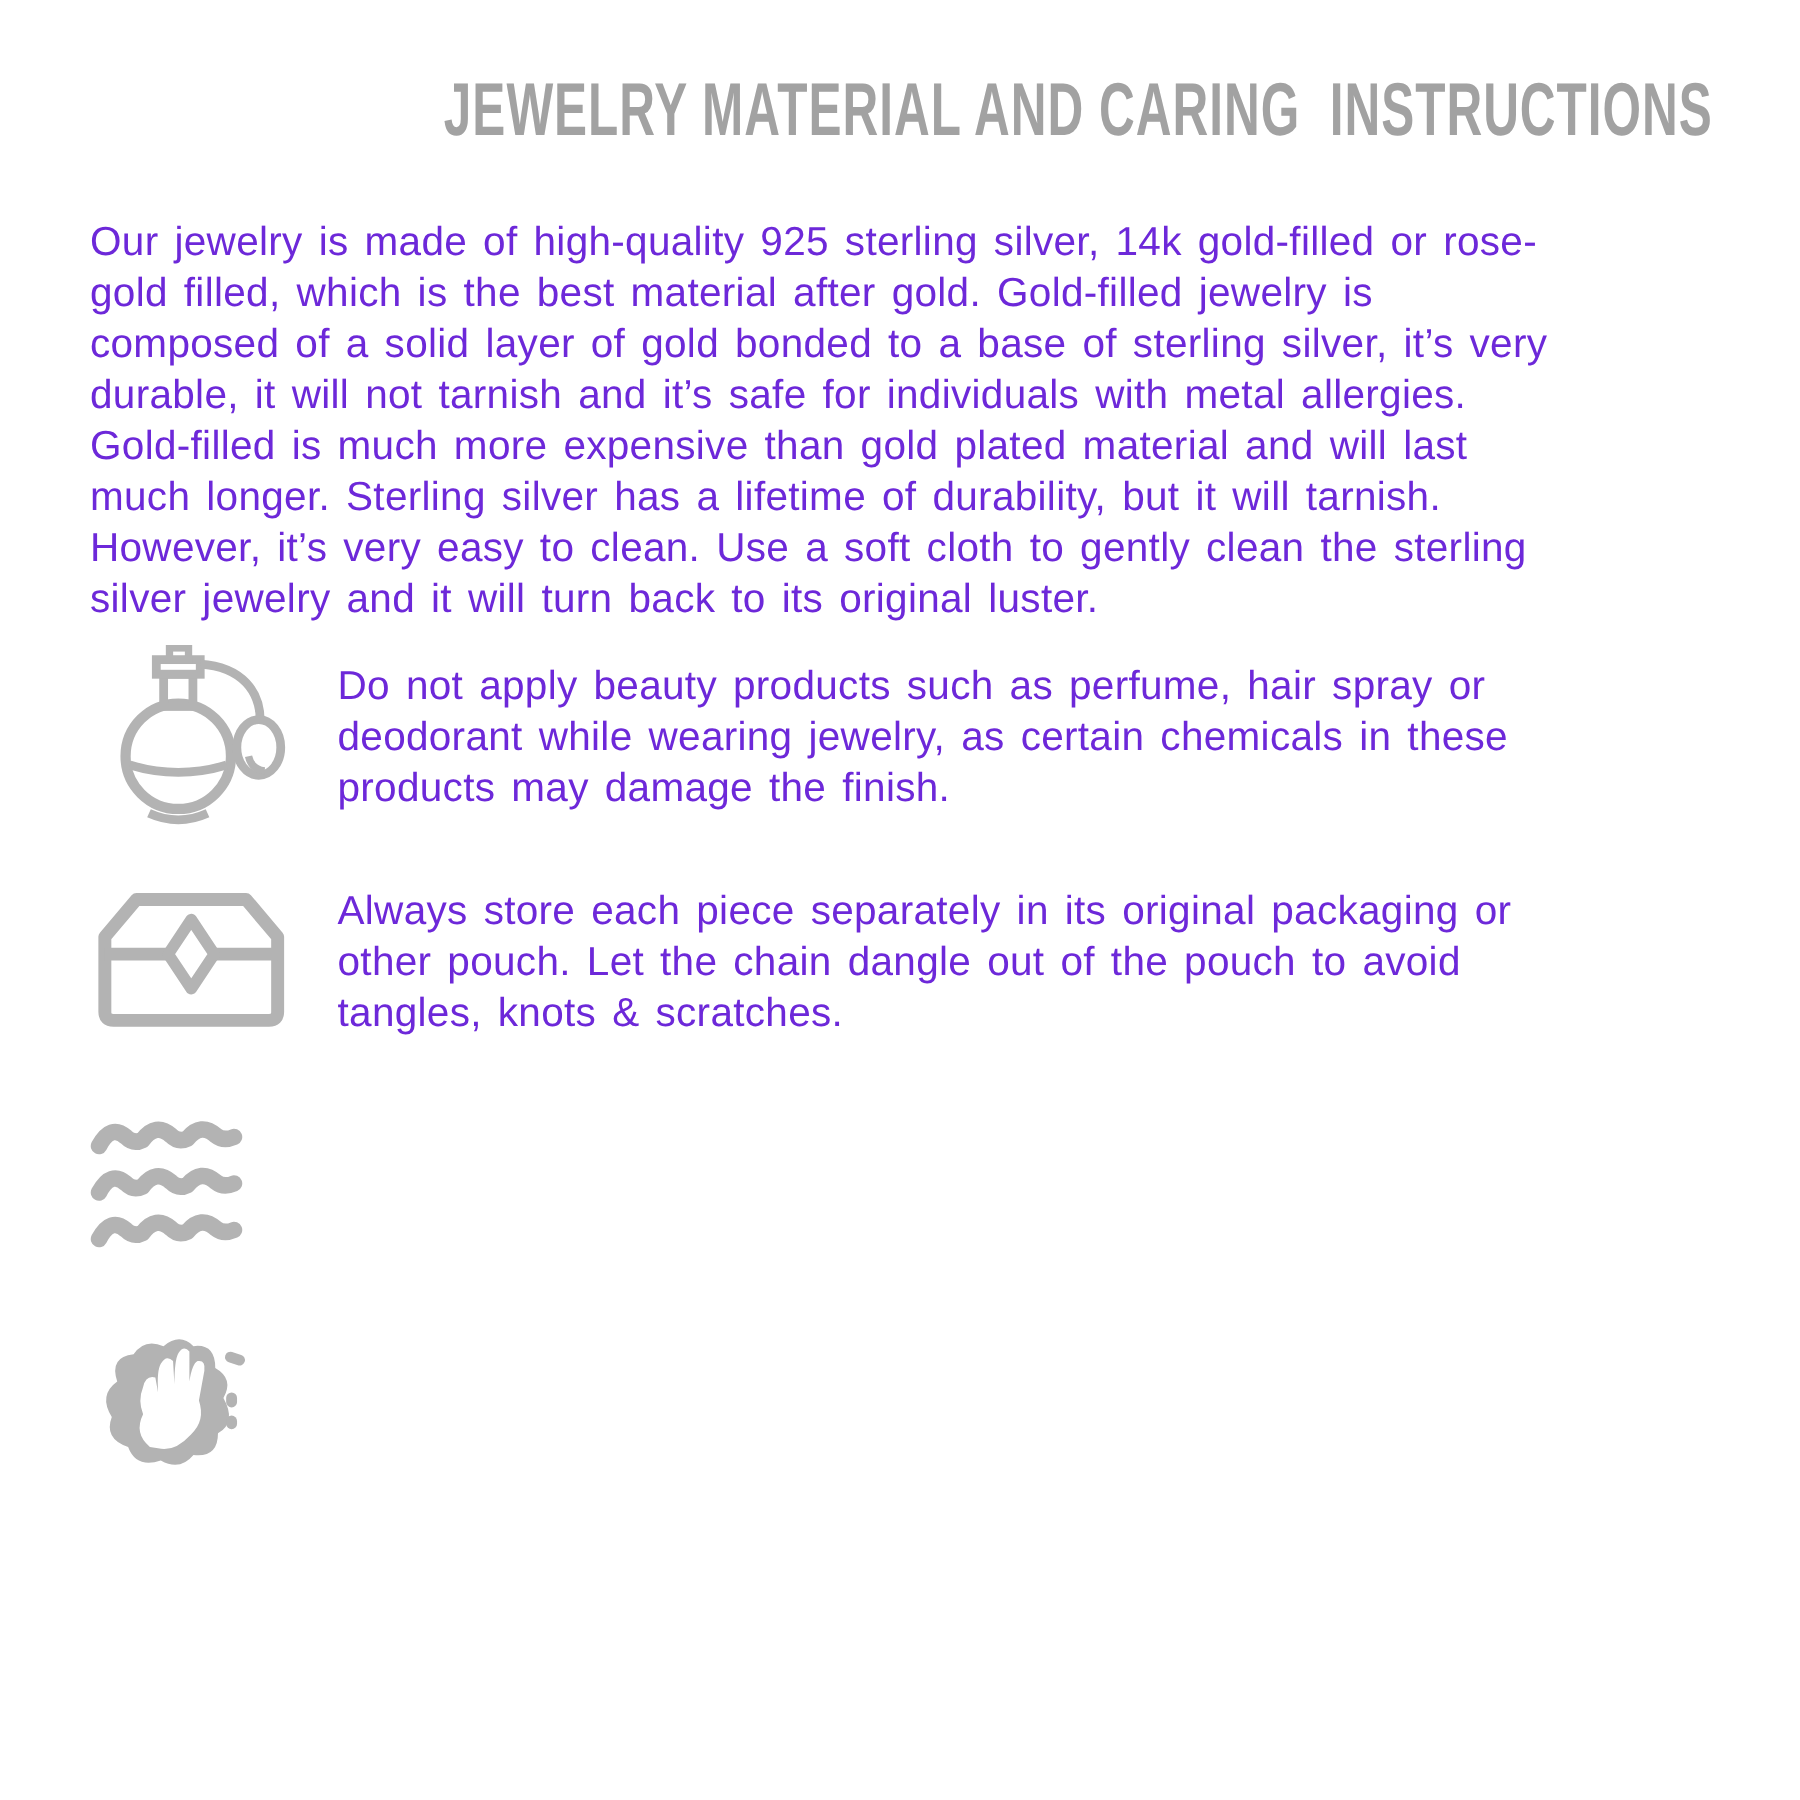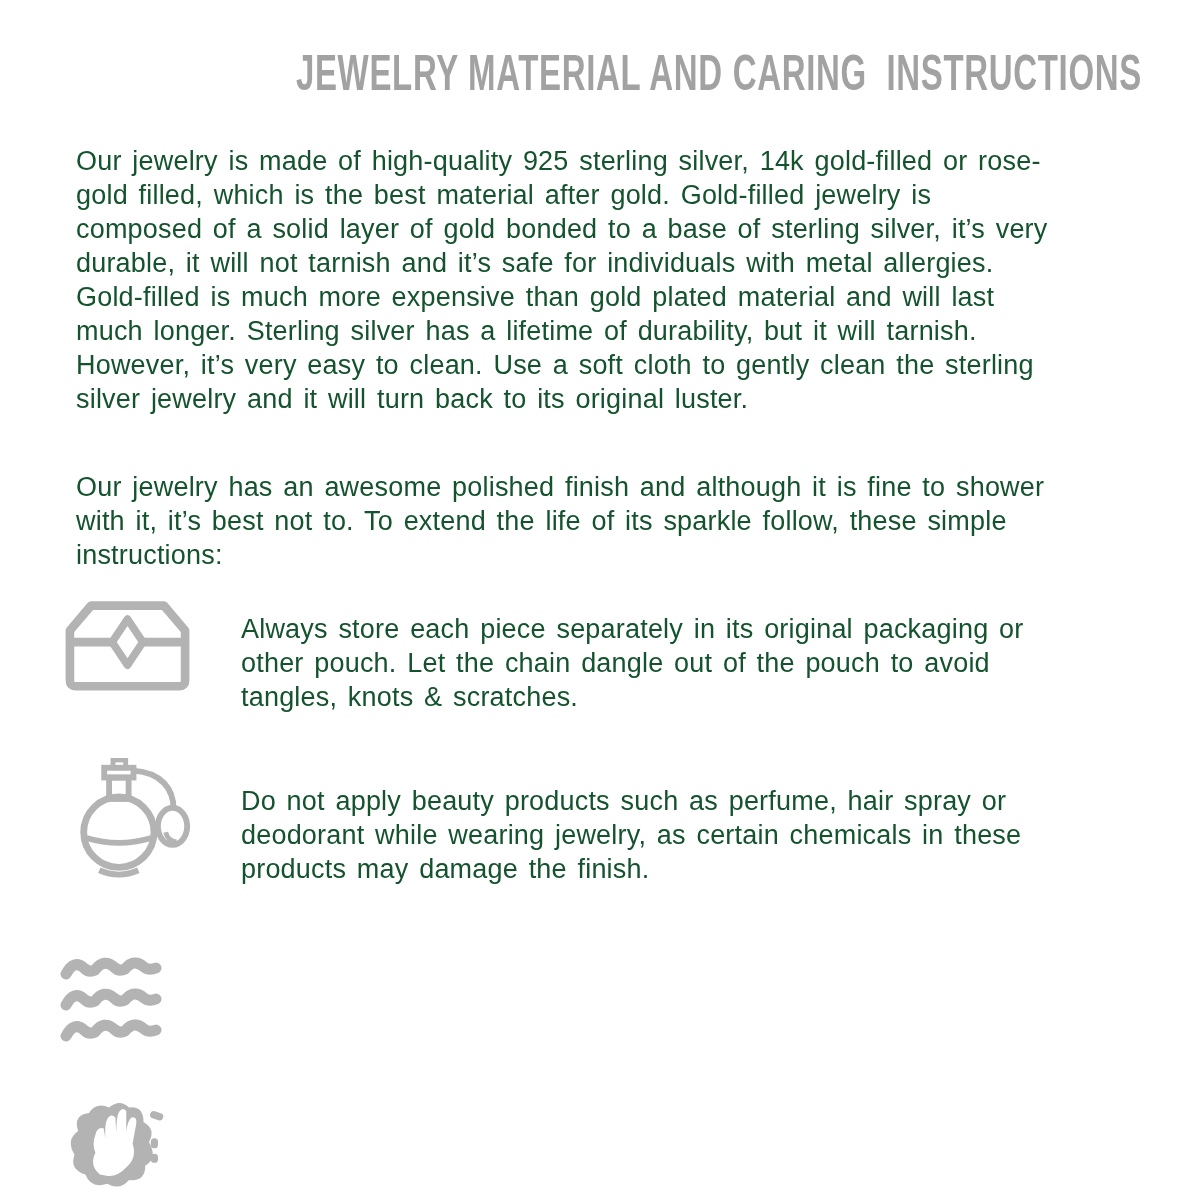--- a/index.html
+++ b/index.html
@@ -35,22 +35,22 @@
     transform: scaleX(0.66);
     transform-origin: 50% 50%;
     white-space: pre;
   }
   .para {
     white-space: pre-line;
     font-size: 27px;
     line-height: 34px;
     letter-spacing: 0.2px;
     word-spacing: 3px;
-    color: #14532d;
-    margin: 16px;
+    color: #6d28d9;
+    margin: 0;
   }
   .intro { margin-top: 24px; }
   .care-intro { margin-top: 54px; }
   .instructions {
     margin-top: 24px;
     list-style: none;
     padding: 0;
   }
   .instruction-row {
     display: flex;
@@ -83,56 +83,53 @@
 
   <p class="para intro">Our jewelry is made of high-quality 925 sterling silver, 14k gold-filled or rose-
 gold filled, which is the best material after gold. Gold-filled jewelry is
 composed of a solid layer of gold bonded to a base of sterling silver, it’s very
 durable, it will not tarnish and it’s safe for individuals with metal allergies.
 Gold-filled is much more expensive than gold plated material and will last
 much longer. Sterling silver has a lifetime of durability, but it will tarnish.
 However, it’s very easy to clean. Use a soft cloth to gently clean the sterling
 silver jewelry and it will turn back to its original luster.</p>
 
-  <p class="para care-intro">Our jewelry has an awesome polished finish and although it is fine to shower
-with it, it’s best not to. To extend the life of its sparkle follow, these simple
-instructions:</p>
 
   <div class="instructions">
-
-    <div class="instruction-row">
-      <div class="icon-cell">
-        <svg width="135" height="96" viewBox="0 0 140 100">
-          <path class="icon-stroke" stroke-width="9" stroke-linejoin="round" d="M10,36 L32,10 H108 L130,36 V88 Q130,94 124,94 H16 Q10,94 10,88 Z"></path>
-          <path class="icon-stroke" stroke-width="9" d="M10,48 H130"></path>
-          <path class="icon-white" stroke="#b3b3b3" stroke-width="8" stroke-linejoin="round" d="M70,24 L86,48 L70,72 L54,48 Z"></path>
-        </svg>
-      </div>
-      <div class="para instruction-text">Always store each piece separately in its original packaging or
-other pouch. Let the chain dangle out of the pouch to avoid
-tangles, knots &amp; scratches.</div>
-    </div>
 
     <div class="instruction-row">
       <div class="icon-cell">
         <svg class="perfume-icon-svg" width="122" height="122" viewBox="0 0 125 125">
           <circle class="icon-stroke" stroke-width="7" cx="48" cy="76" r="36"></circle>
           <path class="icon-stroke" stroke-width="6" d="M15,82 Q48,92 81,82"></path>
           <rect class="icon-stroke" stroke-width="6" x="38" y="20" width="20" height="22"></rect>
           <rect class="icon-stroke" stroke-width="6" x="33" y="10" width="30" height="10"></rect>
           <rect class="icon-stroke" stroke-width="5" x="42" y="2" width="13" height="8"></rect>
           <path class="icon-stroke" stroke-width="6" d="M63,13 C92,15 104,32 104,52"></path>
           <ellipse class="icon-stroke" stroke-width="6" cx="103" cy="70" rx="15" ry="19"></ellipse>
           <path class="icon-stroke" stroke-width="5" d="M96,76 Q98,85 107,86"></path>
           <path class="icon-stroke" stroke-width="6" d="M28,115 Q48,124 68,115"></path>
         </svg>
       </div>
       <div class="para instruction-text">Do not apply beauty products such as perfume, hair spray or
 deodorant while wearing jewelry, as certain chemicals in these
 products may damage the finish.</div>
+    </div>
+
+    <div class="instruction-row">
+      <div class="icon-cell">
+        <svg width="135" height="96" viewBox="0 0 140 100">
+          <path class="icon-stroke" stroke-width="9" stroke-linejoin="round" d="M10,36 L32,10 H108 L130,36 V88 Q130,94 124,94 H16 Q10,94 10,88 Z"></path>
+          <path class="icon-stroke" stroke-width="9" d="M10,48 H130"></path>
+          <path class="icon-white" stroke="#b3b3b3" stroke-width="8" stroke-linejoin="round" d="M70,24 L86,48 L70,72 L54,48 Z"></path>
+        </svg>
+      </div>
+      <div class="para instruction-text">Always store each piece separately in its original packaging or
+other pouch. Let the chain dangle out of the pouch to avoid
+tangles, knots &amp; scratches.</div>
     </div>
 
     <div class="instruction-row">
       <div class="icon-cell">
         <svg class="waves-icon-svg" width="105" height="95" viewBox="0 0 105 95">
           <g class="icon-stroke" stroke-width="11" stroke-linecap="round" stroke-linejoin="round">
             <path d="M6,18 Q14,3 24,12 Q29,17 35,14 Q44,2 54,11 Q59,16 65,13 Q74,2 84,11 Q89,15 96,12"></path>
             <path transform="translate(0,31)" d="M6,18 Q14,3 24,12 Q29,17 35,14 Q44,2 54,11 Q59,16 65,13 Q74,2 84,11 Q89,15 96,12"></path>
             <path transform="translate(0,62)" d="M6,18 Q14,3 24,12 Q29,17 35,14 Q44,2 54,11 Q59,16 65,13 Q74,2 84,11 Q89,15 96,12"></path>
           </g>

